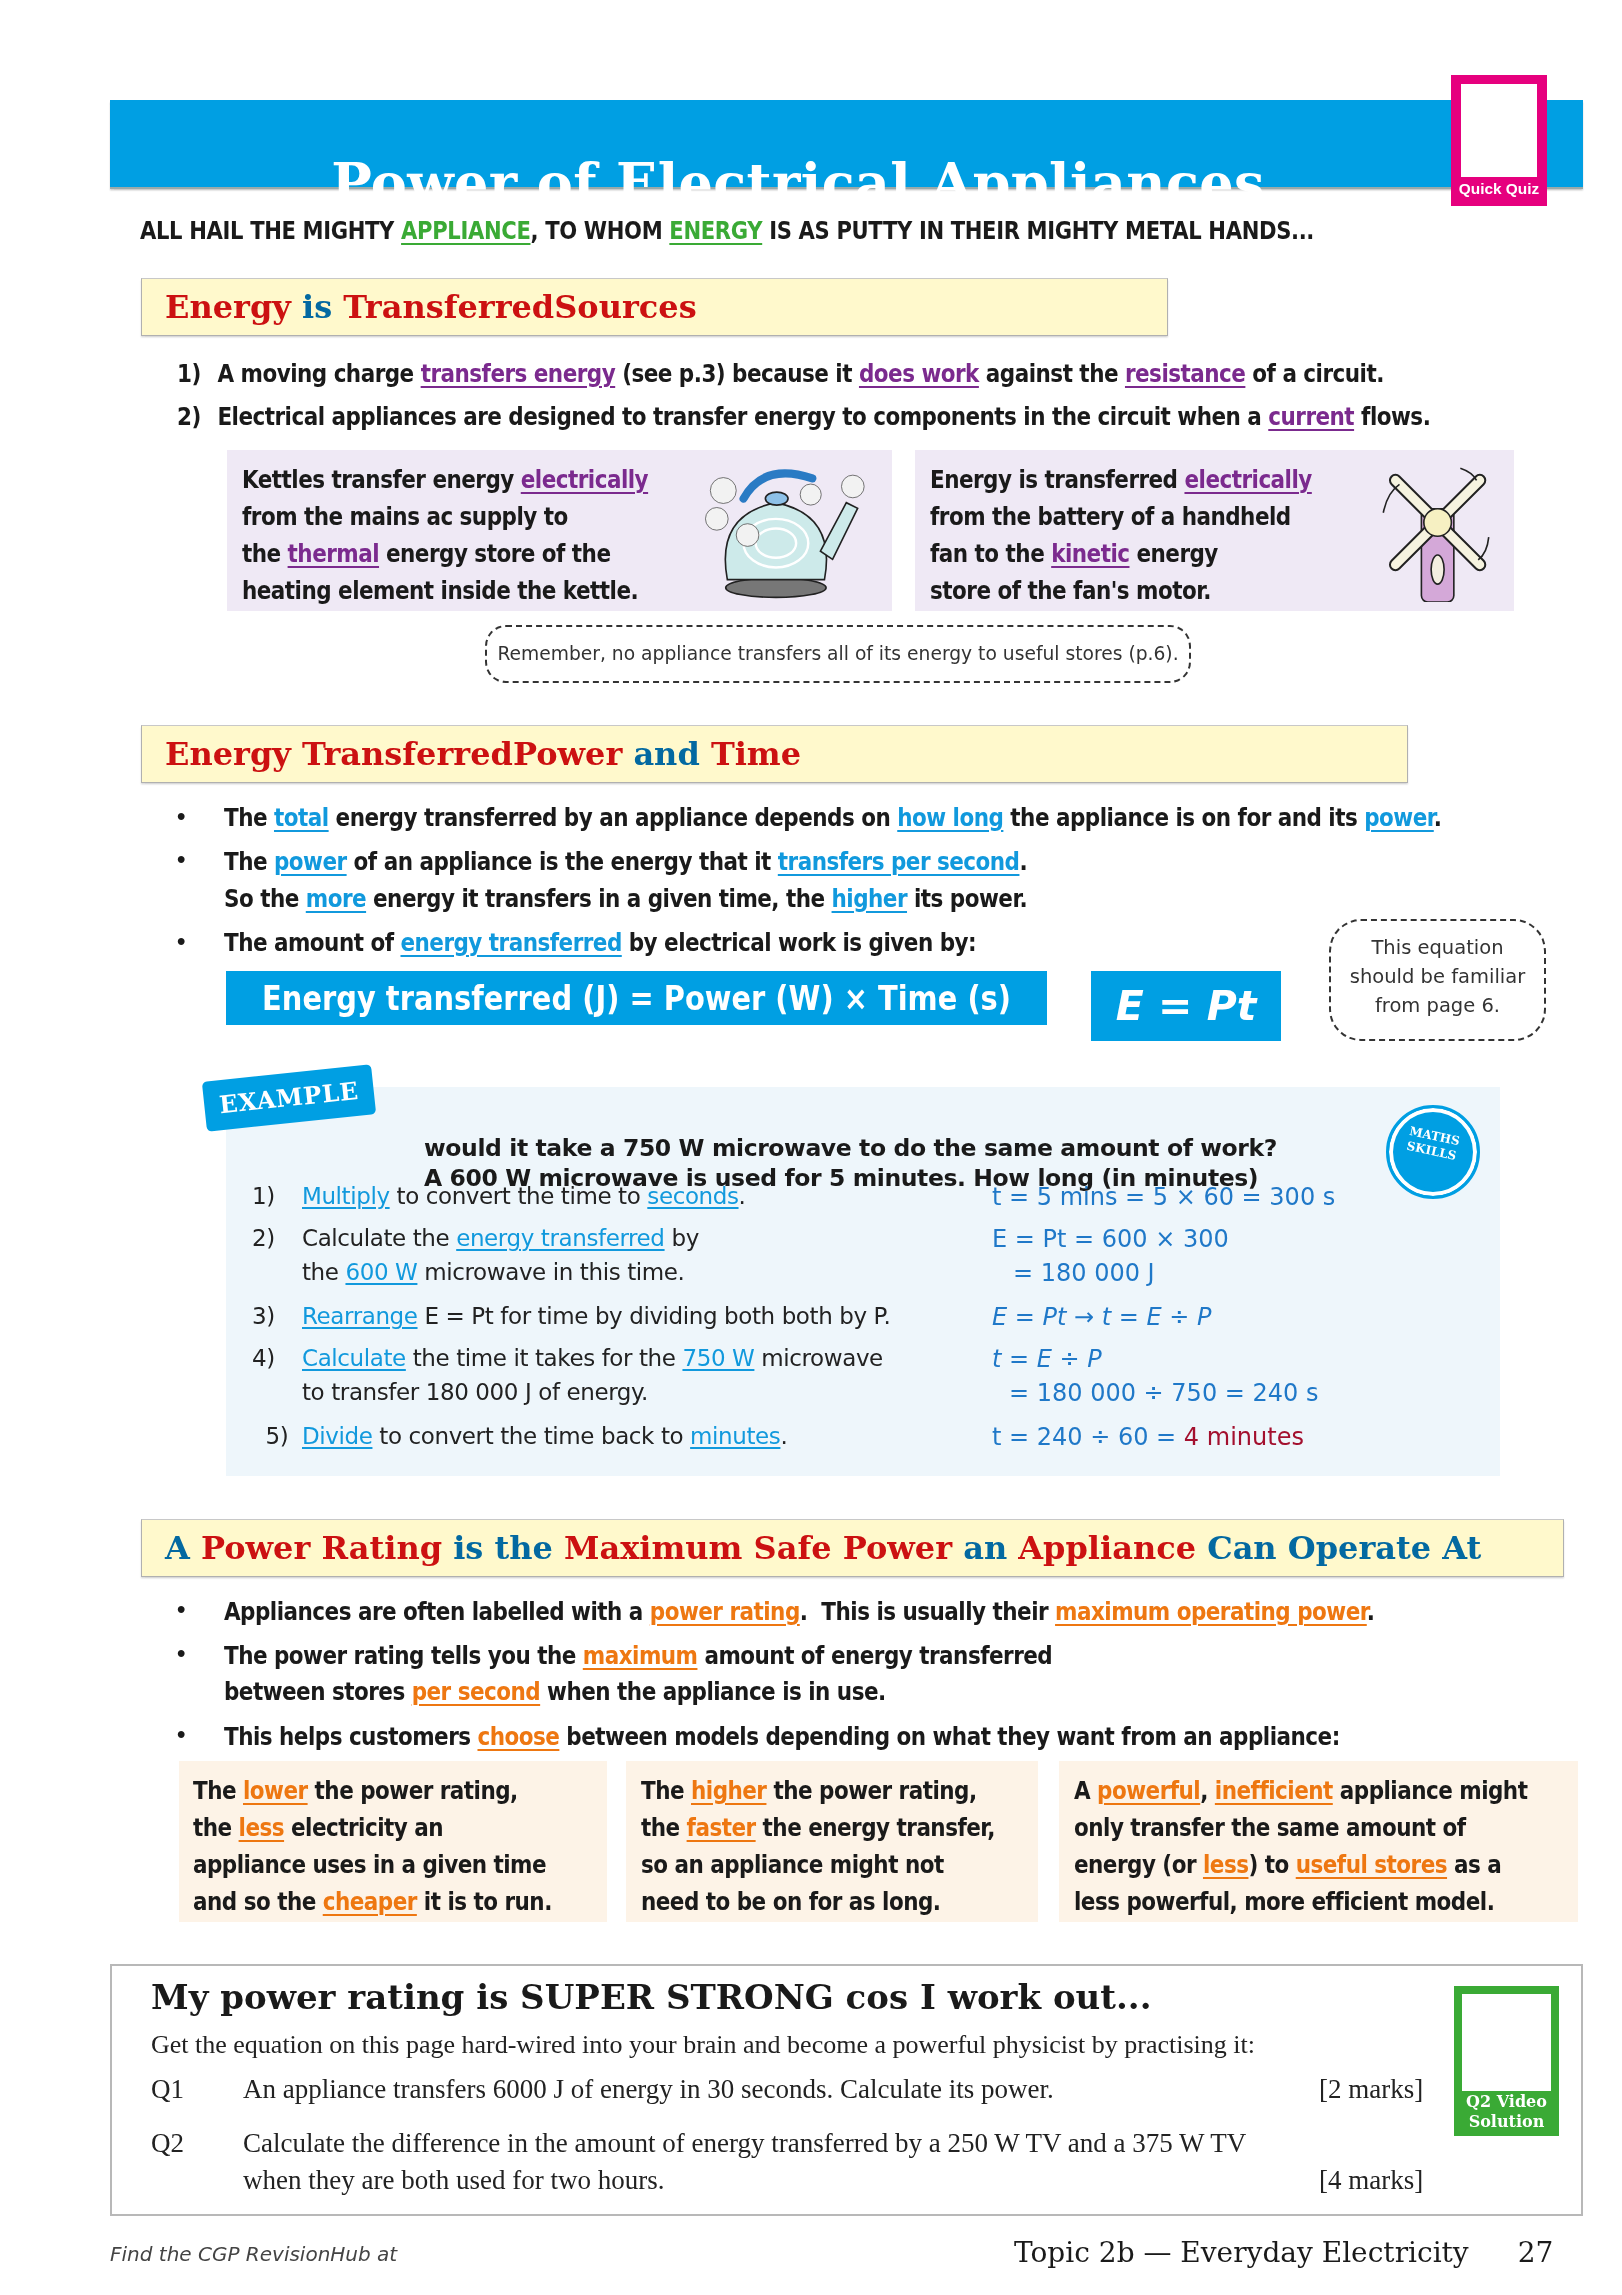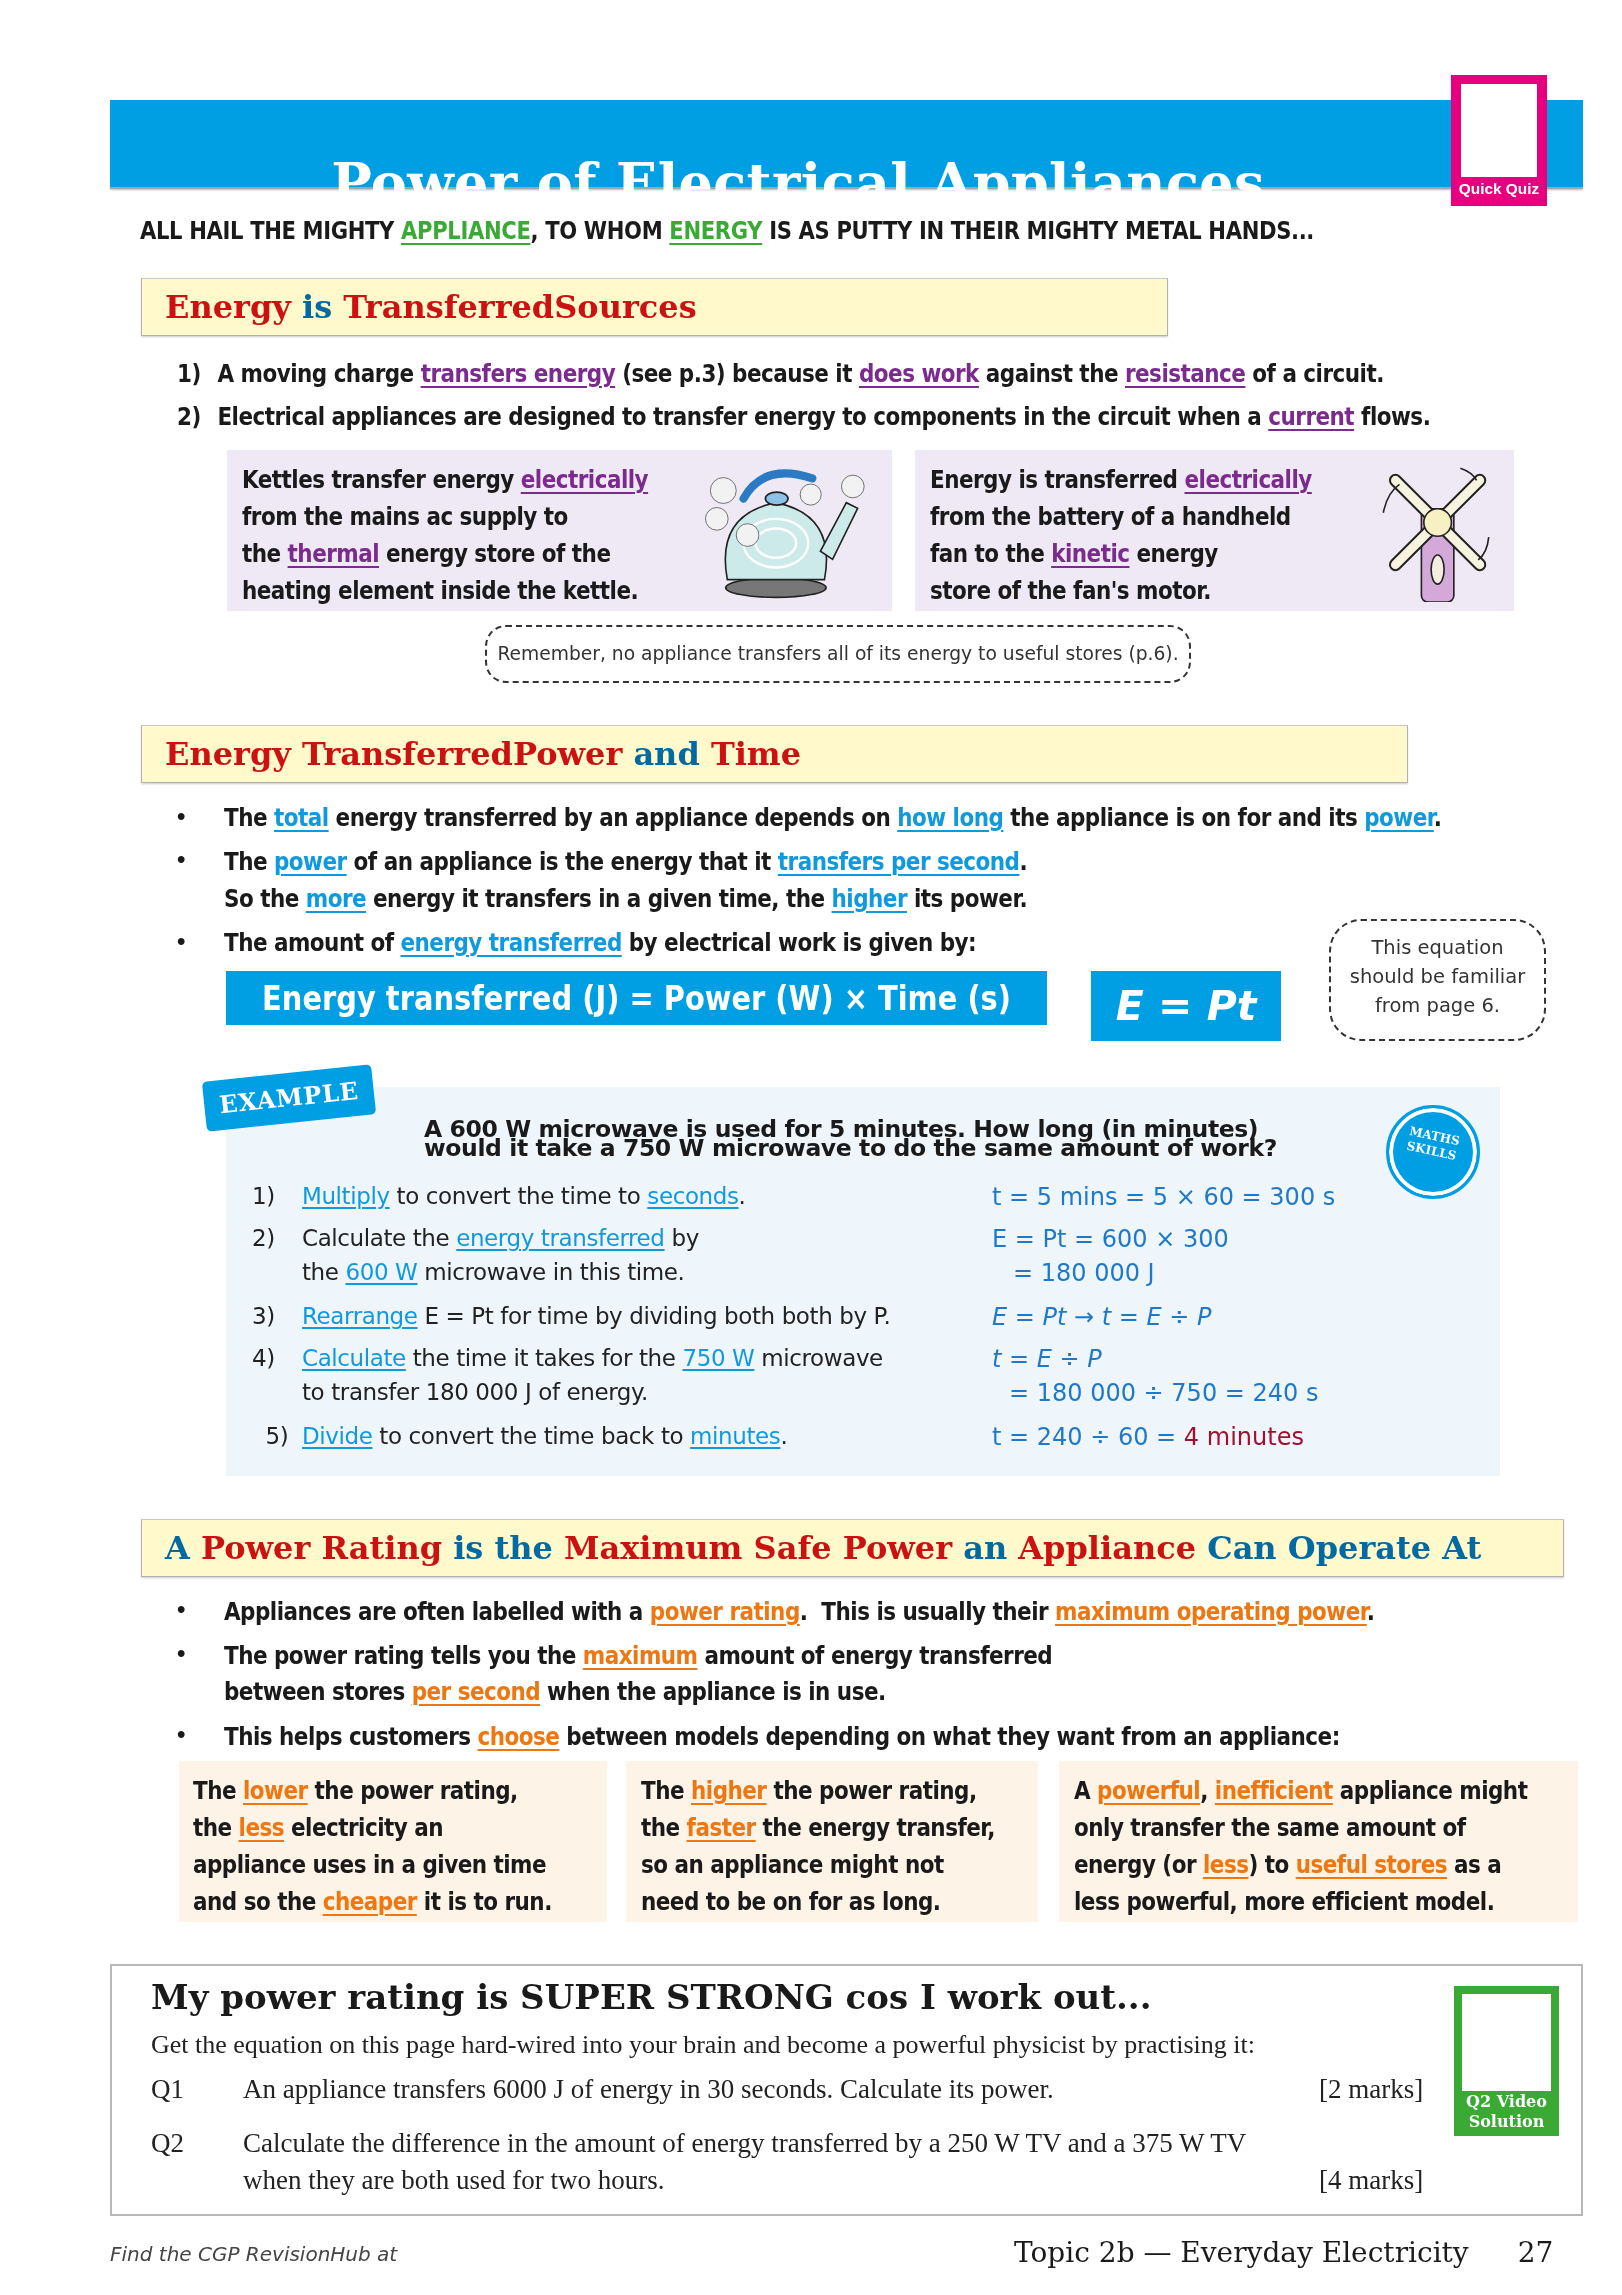--- a/index.html
+++ b/index.html
@@ -161,21 +161,21 @@
 </div>
 
 <div class="abs example-panel"></div>
 <div class="abs example-tag">EXAMPLE</div>
 <div class="abs maths-badge"></div>
 <div class="abs maths-text">
     <div>MATHS</div>
     <div>SKILLS</div>
   </div>
 
-<div class="abs q-text" style="left:424px; top:1115px;">A 600 W microwave is used for 5 minutes.  How long (in minutes)</div>
+<div class="abs q-text" style="left:424px; top:1164px;">A 600 W microwave is used for 5 minutes.  How long (in minutes)</div>
 <div class="abs q-text" style="left:424px; top:1134px;">would it take a 750 W microwave to do the same amount of work?</div>
 
 <div class="abs step" style="left:252px; top:1183px;"><span class="num" style="width:50px">1)</span><span class="lnk">Multiply</span><span> to convert the time to </span><span class="lnk">seconds</span><span>.</span></div>
 
 <div class="abs step" style="left:252px; top:1225px;"><span class="num" style="width:50px">2)</span><span>Calculate the </span><span class="lnk">energy transferred</span><span> by</span></div>
 <div class="abs step" style="left:302px; top:1259px;"><span>the </span><span class="lnk">600 W</span><span> microwave in this time.</span></div>
 
 <div class="abs step" style="left:252px; top:1303px;"><span class="num" style="width:50px">3)</span><span class="lnk">Rearrange</span><span> E = Pt for time by dividing both both by P.</span></div>
 
 <div class="abs step" style="left:252px; top:1345px;"><span class="num" style="width:50px">4)</span><span class="lnk">Calculate</span><span> the time it takes for the </span><span class="lnk">750 W</span><span> microwave</span></div>

